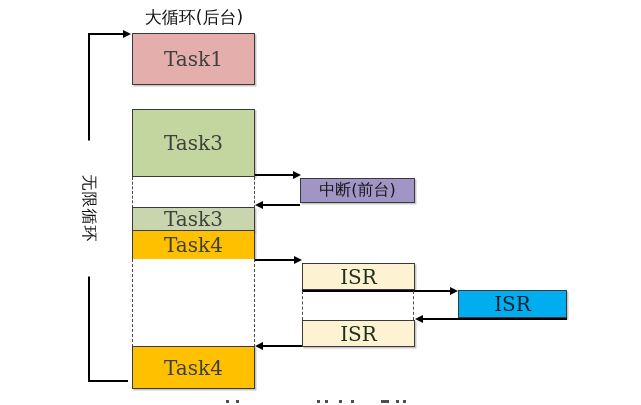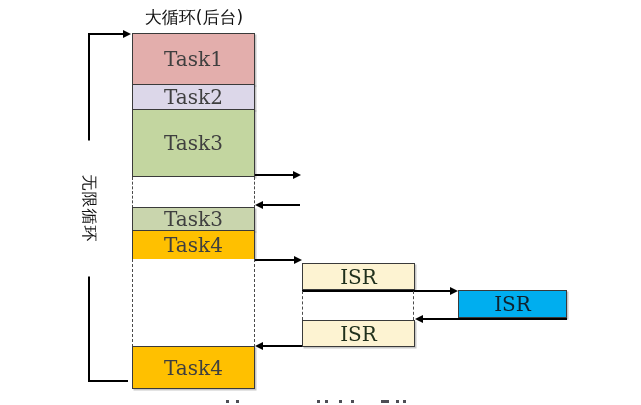--- a/index.html
+++ b/index.html
@@ -39,40 +39,40 @@
   <div class="ah r" style="left:123px;top:30px;"></div>
   <div class="vline" style="left:88px;top:33px;height:348px;"></div>
   <div class="hline" style="left:88px;top:380px;width:40px;"></div>
   <div class="tick" style="left:82px;top:169px;"></div>
   <div class="tick" style="left:82px;top:242px;"></div>
   <div class="lbl center" style="left:20px;top:198px;width:136px;background:#fff;transform:rotate(90deg);letter-spacing:1px;">无限循环</div>
 
   <div class="box" style="left: 132px; top: 33px; width: 123px; height: 52px; background: rgb(227, 174, 172);">
     <span>Task1</span>
   </div>
-  <div class="box" style="left: 132px; top: 84px; width: 123px; height: 26px; background: rgb(220, 215, 233);">
-    <span>Task2</span>
-  </div>
   <div class="box" style="left: 132px; top: 109px; width: 123px; height: 68px; background: rgb(195, 214, 160);">
     <span>Task3</span>
   </div>
   <div class="gap" style="left:132px;top:177px;width:123px;height:31px;"></div>
   <div class="box" style="left: 132px; top: 207px; width: 123px; height: 24px; background: rgb(201, 213, 173);">
     <span>Task3</span>
   </div>
   <div class="box" style="left: 132px; top: 230px; width: 123px; height: 30px; background: rgb(255, 192, 0);">
     <span>Task4</span>
   </div>
   <div class="gap" style="left:132px;top:259px;width:123px;height:88px;"></div>
   <div class="box" style="left: 132px; top: 346px; width: 123px; height: 43px; background: rgb(255, 192, 0);">
     <span>Task4</span>
   </div>
 
   <div class="hline" style="left:255px;top:174px;width:40px;"></div>
   <div class="ah r" style="left:293px;top:171px;"></div>
+  <div class="box" style="left: 300px; top: 178px; width: 115px; height: 25px; font-family: &quot;DejaVu Sans&quot;, sans-serif; font-size: 16px; color: rgb(21, 21, 21); background: rgb(161, 149, 198);">
+    <span>中断(前台)</span>
+  </div>
   <div class="hline" style="left:262px;top:204px;width:38px;"></div>
   <div class="ah l" style="left:255px;top:201px;"></div>
 
   <div class="hline" style="left:255px;top:259px;width:41px;"></div>
   <div class="ah r" style="left:294px;top:256px;"></div>
   <div class="box" style="left: 302px; top: 263px; width: 113px; height: 27px; font-family: &quot;DejaVu Serif&quot;, serif; color: rgb(32, 48, 28); background: rgb(253, 243, 210);">
     <span>ISR</span>
   </div>
 
   <div class="hline" style="left:302px;top:290px;width:150px;"></div>

